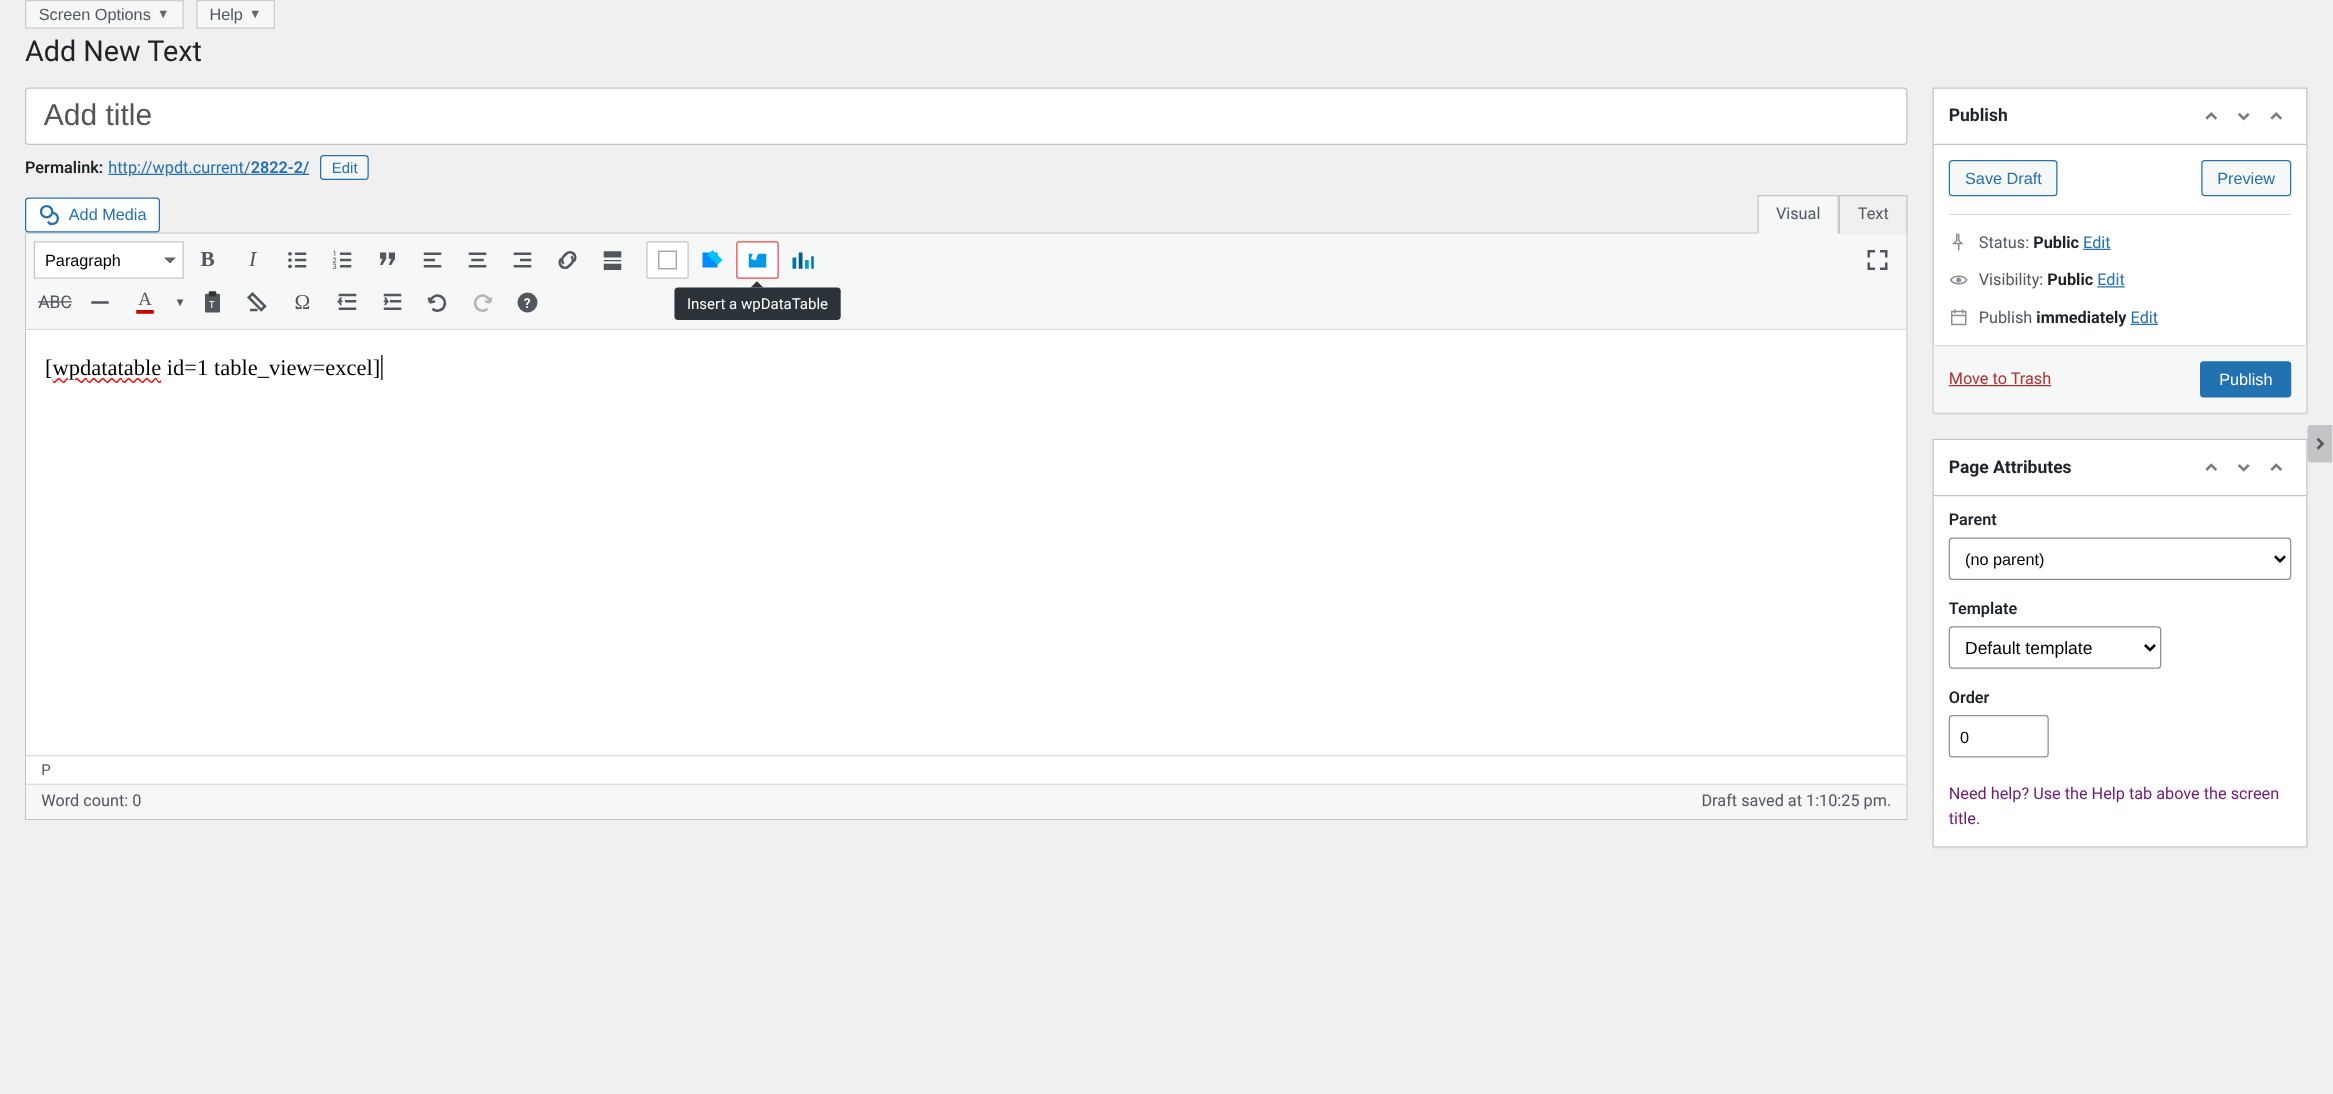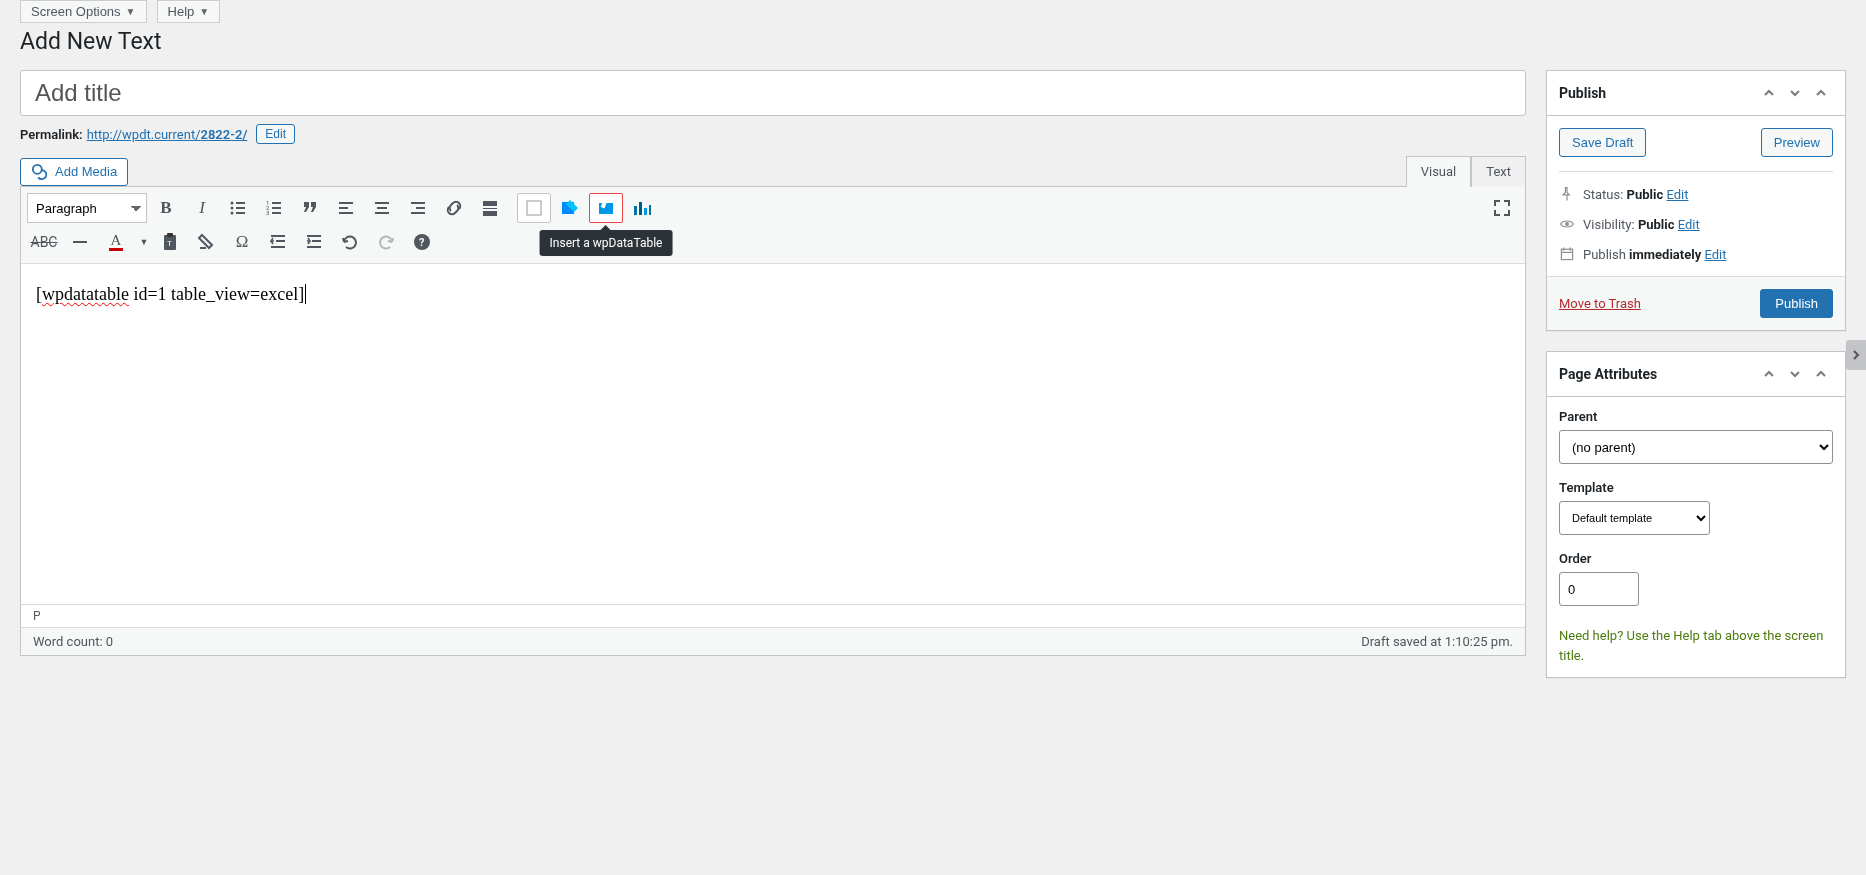--- a/index.html
+++ b/index.html
@@ -55,23 +55,23 @@
 .pub-row svg { width: 16px; height: 16px; color: #8c8f94; flex-shrink: 0; }
 .pub-row a { color: #2271b1; text-decoration: underline; }
 .pub-row strong { color: #1d2327; }
 .pub-actions-top { display: flex; justify-content: space-between; padding-bottom: 14px; border-bottom: 1px solid #dcdcde; margin-bottom: 14px; }
 .btn-secondary { border: 1px solid #2271b1; color: #2271b1; background: #f6f7f7; padding: 6px 12px; border-radius: 3px; cursor: pointer; font-size: 13px; }
 .pub-footer { display: flex; justify-content: space-between; align-items: center; background: #f6f7f7; padding: 12px; border-top: 1px solid #dcdcde; margin: 14px -12px -12px; }
 .trash-link { color: #b32d2e; text-decoration: underline; cursor: pointer; font-size: 13px; }
 .btn-primary { background: #2271b1; color: #fff; border: 1px solid #2271b1; padding: 6px 14px; border-radius: 3px; cursor: pointer; font-size: 13px; }
 .field-label { font-weight: 600; font-size: 13px; margin-bottom: 6px; display: block; }
 .sel-full { width: 100%; height: 34px; border: 1px solid #8c8f94; border-radius: 3px; padding: 0 8px; font-size: 13px; background: #fff; margin-bottom: 16px; }
-.sel-mid { width: 151px; height: 34px; border: 1px solid #8c8f94; border-radius: 3px; padding: 0 8px; font-size: 11px; background: #fff; margin-bottom: 16px; }
+.sel-mid { width: 170px; height: 34px; border: 1px solid #8c8f94; border-radius: 3px; padding: 0 8px; font-size: 14px; background: #fff; margin-bottom: 16px; }
 .num-input { width: 80px; height: 34px; border: 1px solid #8c8f94; border-radius: 3px; padding: 0 8px; font-size: 13px; }
-.help-text { font-size: 13px; color: #4d7c0f; margin-top: 20px; line-height: 1.5; }
+.help-text { font-size: 13px; color: #701a75; margin-top: 20px; line-height: 1.5; }
 .collapse-handle { position: absolute; right: 0; top: 340px; width: 20px; height: 30px; background: #c3c4c7; border-radius: 3px 0 0 3px; display: flex; align-items: center; justify-content: center; cursor: pointer; color: #555; }
 </style>
 </head>
 <body>
 
 <div class="wrap">
   <div class="top-bar">
     <button class="top-btn">
         <span>Screen Options</span>
         <span class="tri">▼</span>

